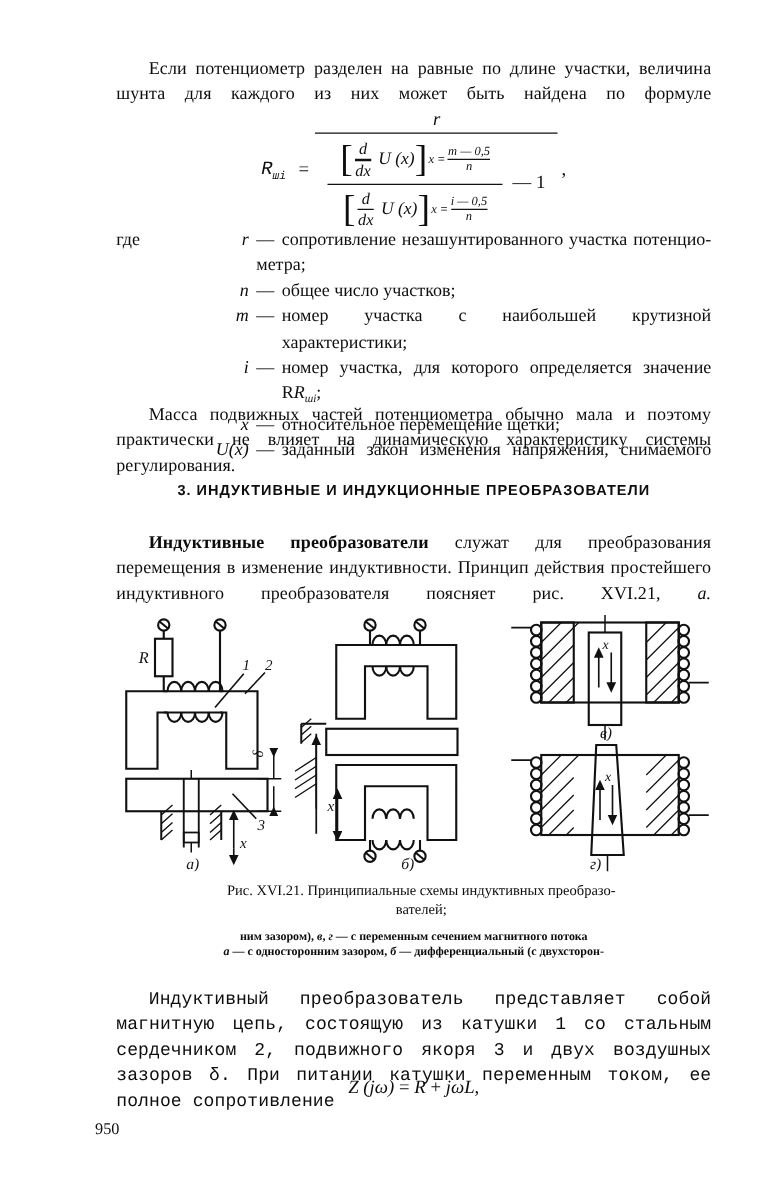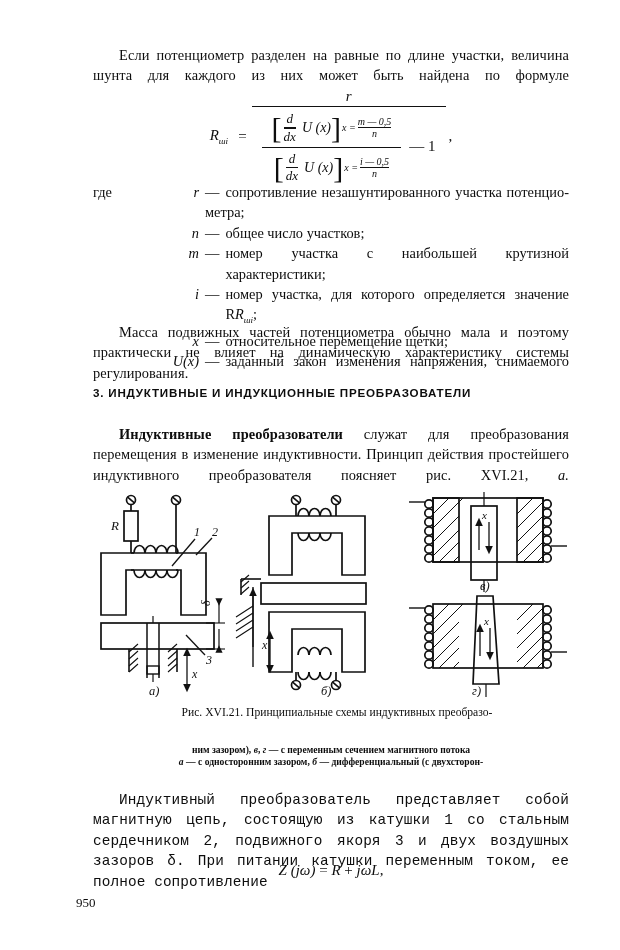--- a/index.html
+++ b/index.html
@@ -22,21 +22,21 @@
     text-align:justify;
     text-align-last:justify;
     letter-spacing:0.1px;
   }
   p.body-text.last { text-align-last:left; }
   .ind { text-indent:26px; }
 
   
   .formula1 { position:absolute; left:72px; top:88px; width:476px; text-align:center; }
   .f1-inner { display:inline-flex; align-items:center; font-size:15px; }
-  .lhs { font-style:italic; font-family:Liberation Serif, serif; margin-right:5px; }
+  .lhs { font-style:italic; font-family:Liberation Mono, monospace; margin-right:5px; }
   .lhs sub { font-size:9px; font-style:italic; }
   .eq { margin:0 5px; }
   .frac { display:inline-flex; flex-direction:column; align-items:center; }
   .frac > .num { padding:0 10px 1px 10px; }
   .frac > .den { padding:2px 10px 0 10px; }
   .bar { width:100%; height:1.4px; background:#111; }
   .bigfrac .bar { height:1.4px; }
   .derv { display:inline-flex; align-items:center; }
   .brk { font-size:30px; line-height:0.8; font-family:"Liberation Serif", serif; }
   .ddx { display:inline-flex; flex-direction:column; align-items:center; font-style:italic; font-size:13px; margin:0 2px; }
@@ -54,21 +54,21 @@
   .def-where { width:56px; flex:none; }
   .def-sym { width:50px; flex:none; text-align:right; font-style:italic; padding-right:0px; }
   .def-dash { flex:none; padding:0 6px; }
   .def-txt { flex:1; text-align:justify; }
   .def-txt.sp { text-align-last:justify; }
   .def-cont { padding-left:112px; }
 
   
   .heading {
     position:absolute; left:72px; top:386px; width:476px;
-    text-align:left;
+    text-align:center;
     font-family:"Liberation Sans", sans-serif;
     font-weight:bold;
     font-size:11.6px;
     letter-spacing:0.8px;
   }
 
   
   .figure { position:absolute; left:72px; top:492px; width:476px; height:205px; }
   .figcap { position:absolute; left:78px; top:706px; width:476px; text-align:center; font-size:11.6px; line-height:14.6px; }
   .figsub { position:absolute; left:72px; top:744px; width:476px; text-align:center; font-size:9.6px; line-height:12.4px; font-weight:bold; }
@@ -390,20 +390,21 @@
         <text x="56" y="203" font-size="12.5" font-style="italic">а)</text>
         <text x="228" y="203" font-size="12.5" font-style="italic">б)</text>
         <text x="387" y="98" font-size="12.5" font-style="italic">в)</text>
         <text x="379" y="203" font-size="12.5" font-style="italic">г)</text>
       </g>
     </svg>
   </div>
 
   <div class="figcap">
     <div>Рис. XVI.21. Принципиальные схемы индуктивных преобразо-</div>
+    <div>вателей;</div>
   </div>
 
   <div class="figsub">
     <div><span>ним зазором), </span><i>в</i><span>, </span><i>г</i><span> — с переменным сечением магнитного потока</span></div>
     <div><i>а</i><span> — с односторонним зазором, </span><i>б</i><span> — дифференциальный (с двухсторон-</span></div>
   </div>
 
   <div class="col" style="top:790px;font-family:Liberation Mono, monospace;">
     <p class="body-text ind last">Индуктивный преобразователь представляет собой магнитную цепь, состоящую из катушки 1 со стальным сердечником 2, подвижного якоря 3 и двух воздушных зазоров δ. При питании катушки переменным током, ее полное сопротивление</p>
   </div>

